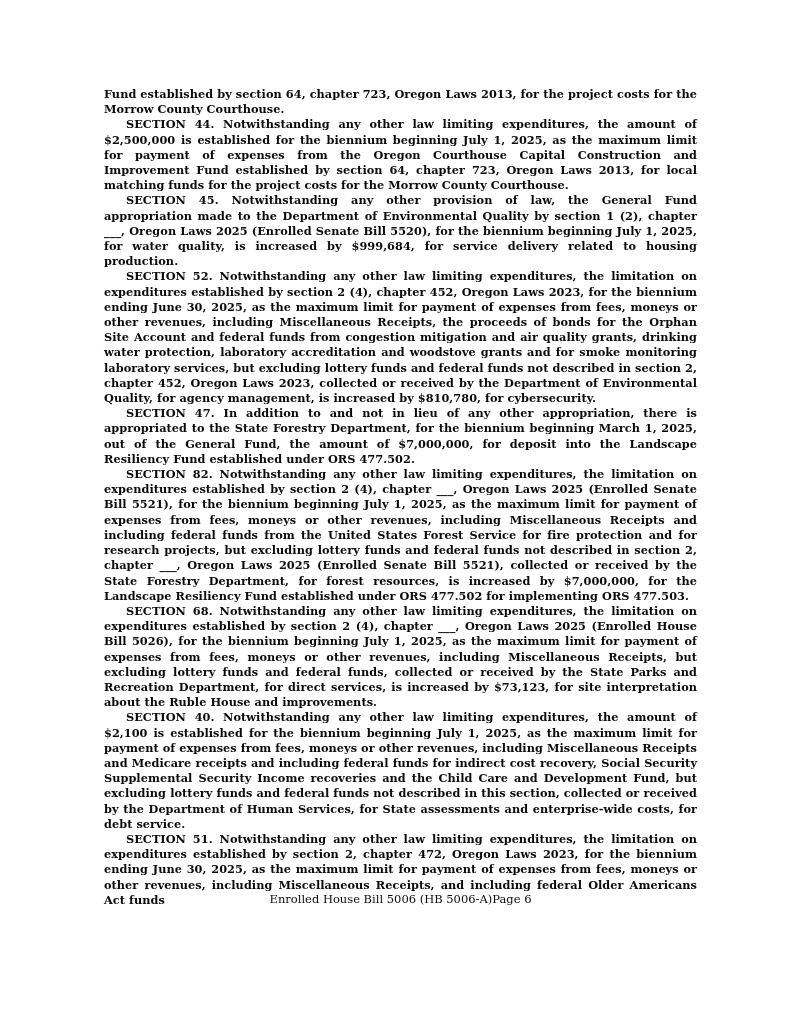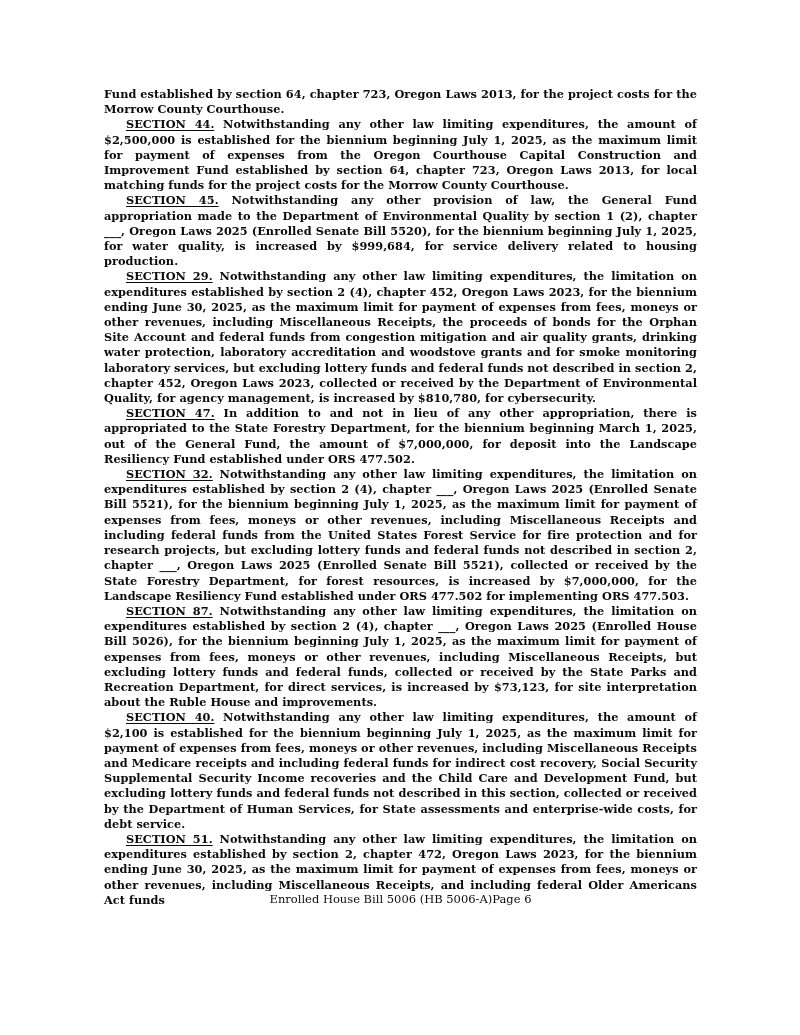--- a/index.html
+++ b/index.html
@@ -28,21 +28,20 @@
     letter-spacing: 0.05px;
   }
   .content p {
     margin: 0;
     text-indent: 22px;
   }
   .content p.no-indent {
     text-indent: 0;
   }
   .section-label {
-    text-decoration: underline;
     text-underline-offset: 2px;
   }
   .footer {
     position: absolute;
     left: 104px;
     top: 892px;
     width: 593px;
     display: flex;
     justify-content: center;
     font-family: "DejaVu Serif", "Liberation Serif", serif;
@@ -66,36 +65,36 @@
       <span class="section-label">SECTION 44.</span>
       <span>Notwithstanding any other law limiting expenditures, the amount of $2,500,000 is established for the biennium beginning July 1, 2025, as the maximum limit for payment of expenses from the Oregon Courthouse Capital Construction and Improvement Fund established by section 64, chapter 723, Oregon Laws 2013, for local matching funds for the project costs for the Morrow County Courthouse.</span>
     </p>
 
     <p>
       <span class="section-label">SECTION 45.</span>
       <span>Notwithstanding any other provision of law, the General Fund appropriation made to the Department of Environmental Quality by section 1 (2), chapter ___, Oregon Laws 2025 (Enrolled Senate Bill 5520), for the biennium beginning July 1, 2025, for water quality, is increased by $999,684, for service delivery related to housing production.</span>
     </p>
 
     <p>
-      <span class="section-label">SECTION 29.</span>
+      <span class="section-label">SECTION 52.</span>
       <span>Notwithstanding any other law limiting expenditures, the limitation on expenditures established by section 2 (4), chapter 452, Oregon Laws 2023, for the biennium ending June 30, 2025, as the maximum limit for payment of expenses from fees, moneys or other revenues, including Miscellaneous Receipts, the proceeds of bonds for the Orphan Site Account and federal funds from congestion mitigation and air quality grants, drinking water protection, laboratory accreditation and woodstove grants and for smoke monitoring laboratory services, but excluding lottery funds and federal funds not described in section 2, chapter 452, Oregon Laws 2023, collected or received by the Department of Environmental Quality, for agency management, is increased by $810,780, for cybersecurity.</span>
     </p>
 
     <p>
       <span class="section-label">SECTION 47.</span>
       <span>In addition to and not in lieu of any other appropriation, there is appropriated to the State Forestry Department, for the biennium beginning March 1, 2025, out of the General Fund, the amount of $7,000,000, for deposit into the Landscape Resiliency Fund established under ORS 477.502.</span>
     </p>
 
     <p>
-      <span class="section-label">SECTION 32.</span>
+      <span class="section-label">SECTION 82.</span>
       <span>Notwithstanding any other law limiting expenditures, the limitation on expenditures established by section 2 (4), chapter ___, Oregon Laws 2025 (Enrolled Senate Bill 5521), for the biennium beginning July 1, 2025, as the maximum limit for payment of expenses from fees, moneys or other revenues, including Miscellaneous Receipts and including federal funds from the United States Forest Service for fire protection and for research projects, but excluding lottery funds and federal funds not described in section 2, chapter ___, Oregon Laws 2025 (Enrolled Senate Bill 5521), collected or received by the State Forestry Department, for forest resources, is increased by $7,000,000, for the Landscape Resiliency Fund established under ORS 477.502 for implementing ORS 477.503.</span>
     </p>
 
     <p>
-      <span class="section-label">SECTION 87.</span>
+      <span class="section-label">SECTION 68.</span>
       <span>Notwithstanding any other law limiting expenditures, the limitation on expenditures established by section 2 (4), chapter ___, Oregon Laws 2025 (Enrolled House Bill 5026), for the biennium beginning July 1, 2025, as the maximum limit for payment of expenses from fees, moneys or other revenues, including Miscellaneous Receipts, but excluding lottery funds and federal funds, collected or received by the State Parks and Recreation Department, for direct services, is increased by $73,123, for site interpretation about the Ruble House and improvements.</span>
     </p>
 
     <p>
       <span class="section-label">SECTION 40.</span>
       <span>Notwithstanding any other law limiting expenditures, the amount of $2,100 is established for the biennium beginning July 1, 2025, as the maximum limit for payment of expenses from fees, moneys or other revenues, including Miscellaneous Receipts and Medicare receipts and including federal funds for indirect cost recovery, Social Security Supplemental Security Income recoveries and the Child Care and Development Fund, but excluding lottery funds and federal funds not described in this section, collected or received by the Department of Human Services, for State assessments and enterprise-wide costs, for debt service.</span>
     </p>
 
     <p>
       <span class="section-label">SECTION 51.</span>

